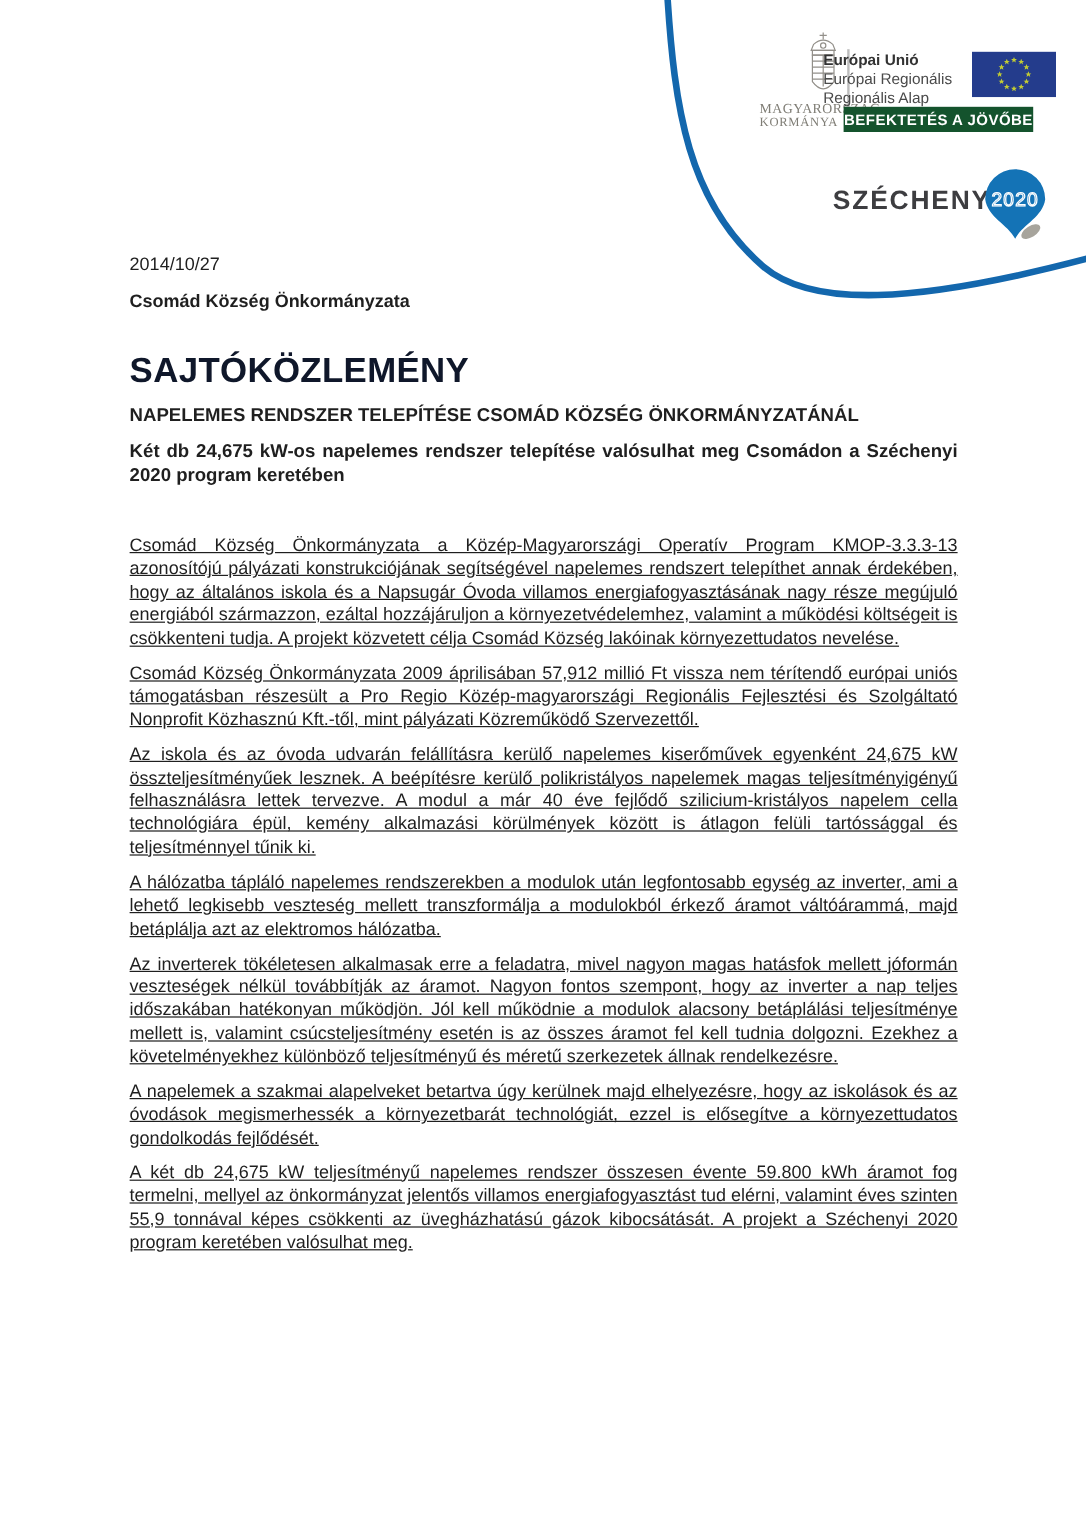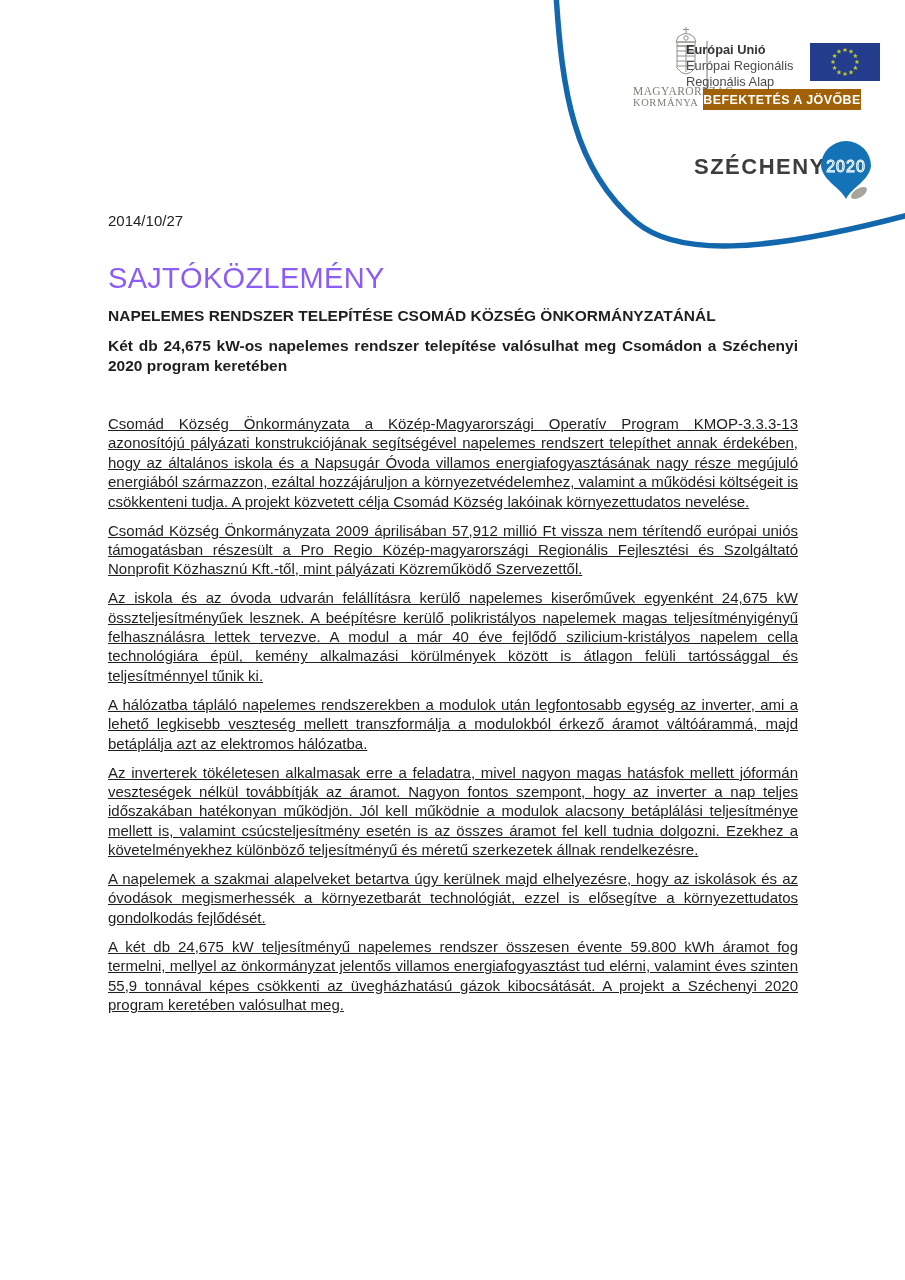--- a/index.html
+++ b/index.html
@@ -20,38 +20,38 @@
   .gov-text{margin-top:2px;font-family:"Liberation Serif","DejaVu Serif",serif;color:#7f7d75;line-height:11px;}
   .gov-line1{font-size:11.5px;letter-spacing:0.4px;}
   .gov-line2{font-size:10.5px;letter-spacing:0.6px;}
   
   .eu-divider{position:absolute;left:706px;top:41px;width:2px;height:51px;background:#bdbdbd;}
   .eu-text{position:absolute;left:686px;top:42px;line-height:16px;font-size:12.8px;color:#4a4a4a;}
   .eu-text .b{font-weight:bold;color:#333;}
   .eu-flag{position:absolute;left:810px;top:43px;}
   .banner{
     position:absolute;left:703px;top:89px;width:158px;height:21px;
-    background:#a16207;color:#ffffff;font-weight:bold;font-size:12.5px;
+    background:#14532d;color:#ffffff;font-weight:bold;font-size:12.5px;
     letter-spacing:0.4px;display:flex;align-items:center;justify-content:center;
   }
   
   .szechenyi{position:absolute;left:694px;top:152px;height:70px;}
   .sz-text{
     position:absolute;left:0;top:2px;
     font-size:22px;font-weight:bold;color:#3d3d40;letter-spacing:1.5px;
     white-space:nowrap;
   }
   .sz-pin{position:absolute;left:125px;top:-12px;}
   
   .content{position:absolute;left:108px;top:16px;width:690px;}
   .date{margin-top:196px;font-size:15px;}
   .org{margin-top:14px;font-size:15px;font-weight:bold;}
   .title{
-    margin:34px 0 0;font-size:29px;line-height:30px;font-weight:normal;
-    color:#8b5cf6;letter-spacing:0.3px;
+    margin:34px 0 0;font-size:29px;line-height:30px;font-weight:bold;
+    color:#0f172a;letter-spacing:0.3px;
   }
   .headline{margin:13px 0 0;font-size:15.5px;line-height:19px;font-weight:bold;}
   .lead{margin:11px 0 12px;font-size:15.5px;line-height:19.5px;font-weight:bold;text-align:justify;}
   .body{margin-top:39px;text-decoration:underline;}
   .body p{margin:0 0 9.5px;font-size:15px;line-height:19.4px;text-align:justify;}
 </style>
 </head>
 <body>
 
 <div class="page">
@@ -110,20 +110,21 @@
     <span class="sz-text">SZÉCHENYI</span>
     <svg class="sz-pin" width="64" height="70" viewBox="0 0 64 70">
       <ellipse cx="40" cy="53" rx="9" ry="4.5" fill="#a7a49c" transform="rotate(-32 40 53)"></ellipse>
       <path d="M27 59 C21 47 4 41 2 26 A25 25 0 1 1 52 26 C50 41 33 47 27 59 Z" fill="#1473b6"></path>
       <text x="27" y="32" text-anchor="middle" font-size="16" letter-spacing="1" font-family="Liberation Sans, DejaVu Sans, sans-serif" fill="none" stroke="#ffffff" stroke-width="1">2020</text>
     </svg>
   </div>
 
   <main class="content">
     <div class="date">2014/10/27</div>
+    <div class="org">Csomád Község Önkormányzata</div>
     <h1 class="title">SAJTÓKÖZLEMÉNY</h1>
     <h2 class="headline">NAPELEMES RENDSZER TELEPÍTÉSE CSOMÁD KÖZSÉG ÖNKORMÁNYZATÁNÁL</h2>
     <p class="lead">Két db 24,675 kW-os napelemes rendszer telepítése valósulhat meg Csomádon a Széchenyi 2020 program keretében</p>
     <div class="body">
         <p>Csomád Község Önkormányzata a Közép-Magyarországi Operatív Program KMOP-3.3.3-13 azonosítójú pályázati konstrukciójának segítségével napelemes rendszert telepíthet annak érdekében, hogy az általános iskola és a Napsugár Óvoda villamos energiafogyasztásának nagy része megújuló energiából származzon, ezáltal hozzájáruljon a környezetvédelemhez, valamint a működési költségeit is csökkenteni tudja. A projekt közvetett célja Csomád Község lakóinak környezettudatos nevelése.</p>
         <p>Csomád Község Önkormányzata 2009 áprilisában 57,912 millió Ft vissza nem térítendő európai uniós támogatásban részesült a Pro Regio Közép-magyarországi Regionális Fejlesztési és Szolgáltató Nonprofit Közhasznú Kft.-től, mint pályázati Közreműködő Szervezettől.</p>
         <p>Az iskola és az óvoda udvarán felállításra kerülő napelemes kiserőművek egyenként 24,675 kW összteljesítményűek lesznek. A beépítésre kerülő polikristályos napelemek magas teljesítményigényű felhasználásra lettek tervezve. A modul a már 40 éve fejlődő szilicium-kristályos napelem cella technológiára épül, kemény alkalmazási körülmények között is átlagon felüli tartóssággal és teljesítménnyel tűnik ki.</p>
         <p>A hálózatba tápláló napelemes rendszerekben a modulok után legfontosabb egység az inverter, ami a lehető legkisebb veszteség mellett transzformálja a modulokból érkező áramot váltóárammá, majd betáplálja azt az elektromos hálózatba.</p>
         <p>Az inverterek tökéletesen alkalmasak erre a feladatra, mivel nagyon magas hatásfok mellett jóformán veszteségek nélkül továbbítják az áramot. Nagyon fontos szempont, hogy az inverter a nap teljes időszakában hatékonyan működjön. Jól kell működnie a modulok alacsony betáplálási teljesítménye mellett is, valamint csúcsteljesítmény esetén is az összes áramot fel kell tudnia dolgozni. Ezekhez a követelményekhez különböző teljesítményű és méretű szerkezetek állnak rendelkezésre.</p>
         <p>A napelemek a szakmai alapelveket betartva úgy kerülnek majd elhelyezésre, hogy az iskolások és az óvodások megismerhessék a környezetbarát technológiát, ezzel is elősegítve a környezettudatos gondolkodás fejlődését.</p>

